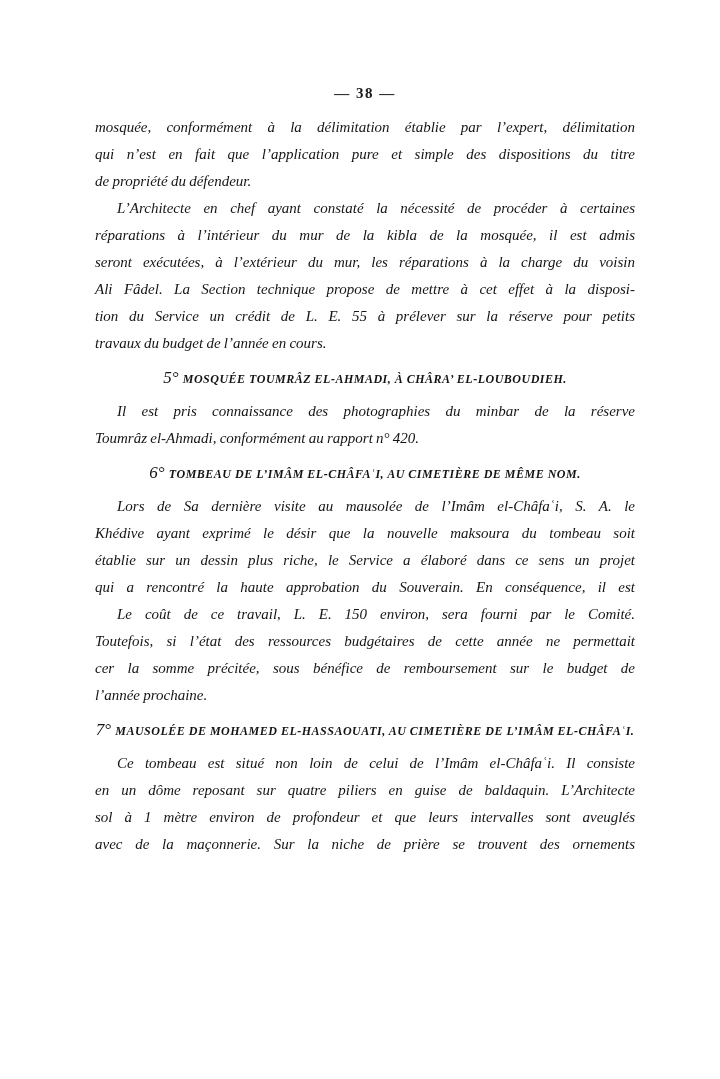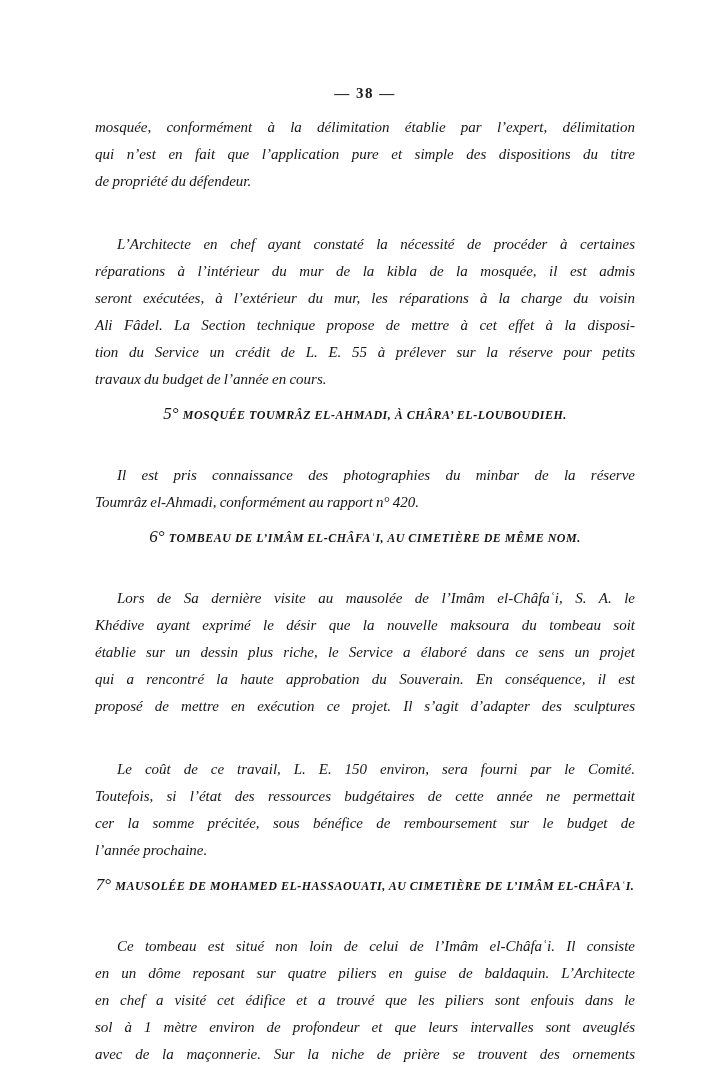--- a/index.html
+++ b/index.html
@@ -42,21 +42,20 @@
     text-align: justify;
     text-align-last: justify;
     word-spacing: -0.5px;
     color: #151515;
   }
   .para .line.last {
     text-align-last: left;
   }
   .para .line.first.indent {
     padding-left: 22px;
-    margin-top: 36px;
   }
   .heading {
     margin: 10px 0 8px 0;
     text-align: center;
     line-height: 22px;
     white-space: normal;
   }
   .heading .h-num {
     font-size: 17px;
     font-weight: normal;
@@ -95,30 +94,28 @@
       <div class="para">
         <div class="line first indent">Il est pris connaissance des photographies du minbar de la réserve</div>
         <div class="line last">Toumrâz el-Ahmadi, conformément au rapport n° 420.</div>
       </div>
       <div class="heading"><span class="h-num">6° </span><span class="h-text">TOMBEAU DE L’IMÂM EL-CHÂFAʿI, AU CIMETIÈRE DE MÊME NOM.</span></div>
       <div class="para">
         <div class="line first indent">Lors de Sa dernière visite au mausolée de l’Imâm el-Châfaʿi, S. A. le</div>
         <div class="line">Khédive ayant exprimé le désir que la nouvelle maksoura du tombeau soit</div>
         <div class="line">établie sur un dessin plus riche, le Service a élaboré dans ce sens un projet</div>
         <div class="line">qui a rencontré la haute approbation du Souverain. En conséquence, il est</div>
-        <div class="line">proposé de mettre en exécution ce projet. Il s’agit d’adapter des sculptures</div>
       </div>
       <div class="para">
         <div class="line first indent">Le coût de ce travail, L. E. 150 environ, sera fourni par le Comité.</div>
         <div class="line">Toutefois, si l’état des ressources budgétaires de cette année ne permettait</div>
         <div class="line">cer la somme précitée, sous bénéfice de remboursement sur le budget de</div>
         <div class="line last">l’année prochaine.</div>
       </div>
       <div class="heading"><span class="h-num">7° </span><span class="h-text">MAUSOLÉE DE MOHAMED EL-HASSAOUATI, AU CIMETIÈRE DE L’IMÂM EL-CHÂFAʿI.</span></div>
       <div class="para">
         <div class="line first indent">Ce tombeau est situé non loin de celui de l’Imâm el-Châfaʿi. Il consiste</div>
         <div class="line">en un dôme reposant sur quatre piliers en guise de baldaquin. L’Architecte</div>
-        <div class="line">en chef a visité cet édifice et a trouvé que les piliers sont enfouis dans le</div>
         <div class="line">sol à 1 mètre environ de profondeur et que leurs intervalles sont aveuglés</div>
         <div class="line">avec de la maçonnerie. Sur la niche de prière se trouvent des ornements</div>
       </div>
     </main>
 </div>
 
 </body></html>

